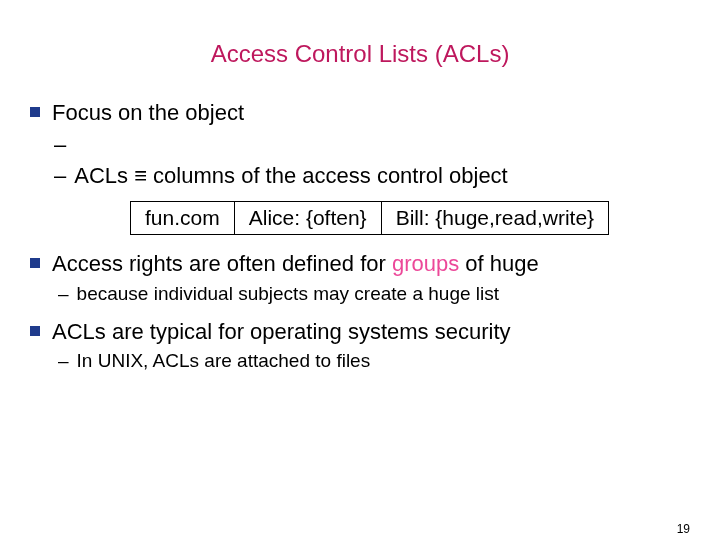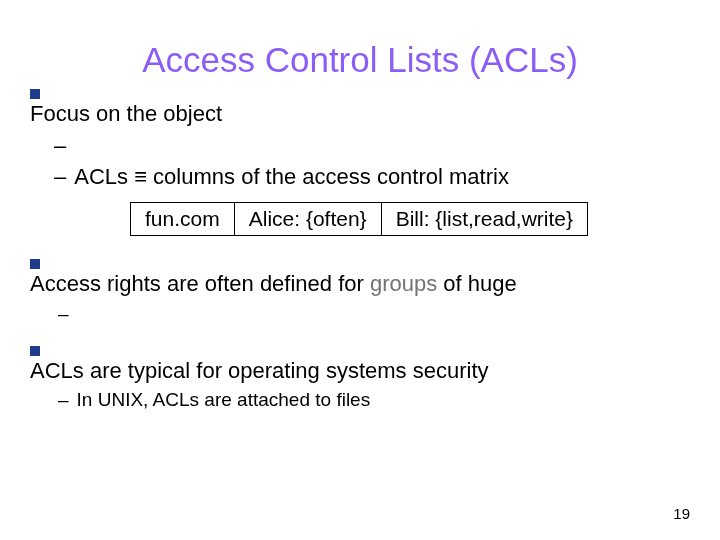--- a/index.html
+++ b/index.html
@@ -5,35 +5,35 @@
   * { margin: 0; padding: 0; box-sizing: border-box; }
   body {
     width: 720px;
     height: 540px;
     background: #fff;
     font-family: Arial, Helvetica, sans-serif;
     position: relative;
     padding: 40px 30px 30px 30px;
   }
   .title {
-    color: #8b5cf6;
-    font-size: 35px;
+    color: #be185d;
+    font-size: 24px;
     text-align: center;
+    margin-bottom: 30px;
     font-weight: normal;
   }
   .content {
     color: #000;
     font-size: 22px;
     line-height: 1.35;
   }
   .bullet-row {
     display: flex;
     align-items: flex-start;
     margin-bottom: 2px;
-    flex-direction: column;
   }
   .square-bullet {
     width: 10px;
     height: 10px;
     background: #1f3b8c;
     margin-top: 9px;
     margin-right: 12px;
     flex-shrink: 0;
   }
   .sub-row {
@@ -64,70 +64,71 @@
     border-collapse: collapse;
   }
   td {
     border: 1.5px solid #000;
     padding: 2px 14px;
     font-size: 21px;
     text-align: left;
   }
   .block { margin-bottom: 10px; }
   .groups {
-    color: #737373;
+    color: #ec4899;
   }
   .page-num {
     position: absolute;
-    bottom: 18px;
+    bottom: 4px;
     right: 30px;
-    font-size: 15px;
+    font-size: 12px;
     color: #000;
   }
 </style>
 </head>
 <body>
 
 <h1 class="title">Access Control Lists (ACLs)</h1>
 
 <div class="content">
 
   <div class="block">
     <div class="bullet-row">
       <div class="square-bullet"></div>
       <div>Focus on the object</div>
     </div>
     <div class="sub-row">
       <div class="dash">–</div>
     </div>
     <div class="sub-row">
       <div class="dash">–</div>
-      <div>ACLs ≡ columns of the access control matrix</div>
+      <div>ACLs ≡ columns of the access control object</div>
     </div>
   </div>
 
   <div class="table-wrap">
     <table>
       <tbody>
           <tr>
         <td>fun.com</td>
         <td>Alice: {often}</td>
-        <td>Bill: {list,read,write}</td>
+        <td>Bill: {huge,read,write}</td>
       </tr>
     </tbody>
       </table>
   </div>
 
   <div class="block">
     <div class="bullet-row">
       <div class="square-bullet"></div>
       <div><span>Access rights are often defined for </span><span class="groups">groups</span><span> of huge</span></div>
     </div>
     <div class="sub-row-small">
       <div class="dash-small">–</div>
+      <div>because individual subjects may create a huge list</div>
     </div>
   </div>
 
   <div class="block">
     <div class="bullet-row">
       <div class="square-bullet"></div>
       <div>ACLs are typical for operating systems security</div>
     </div>
     <div class="sub-row-small">
       <div class="dash-small">–</div>

